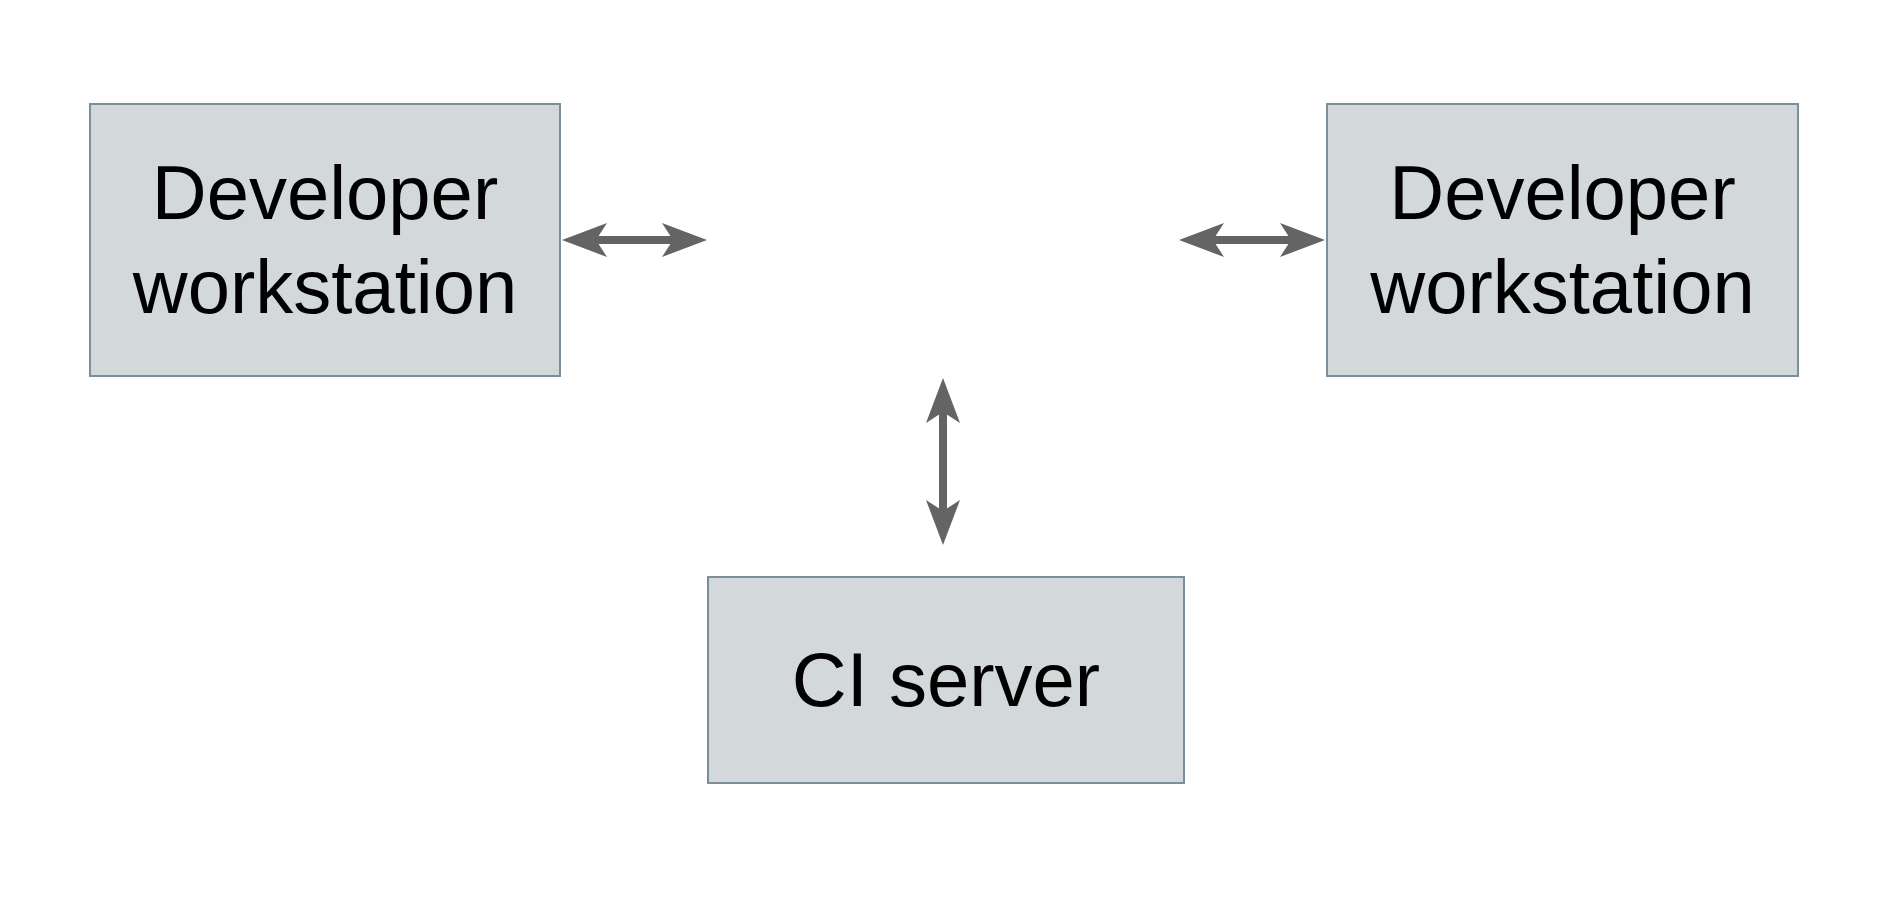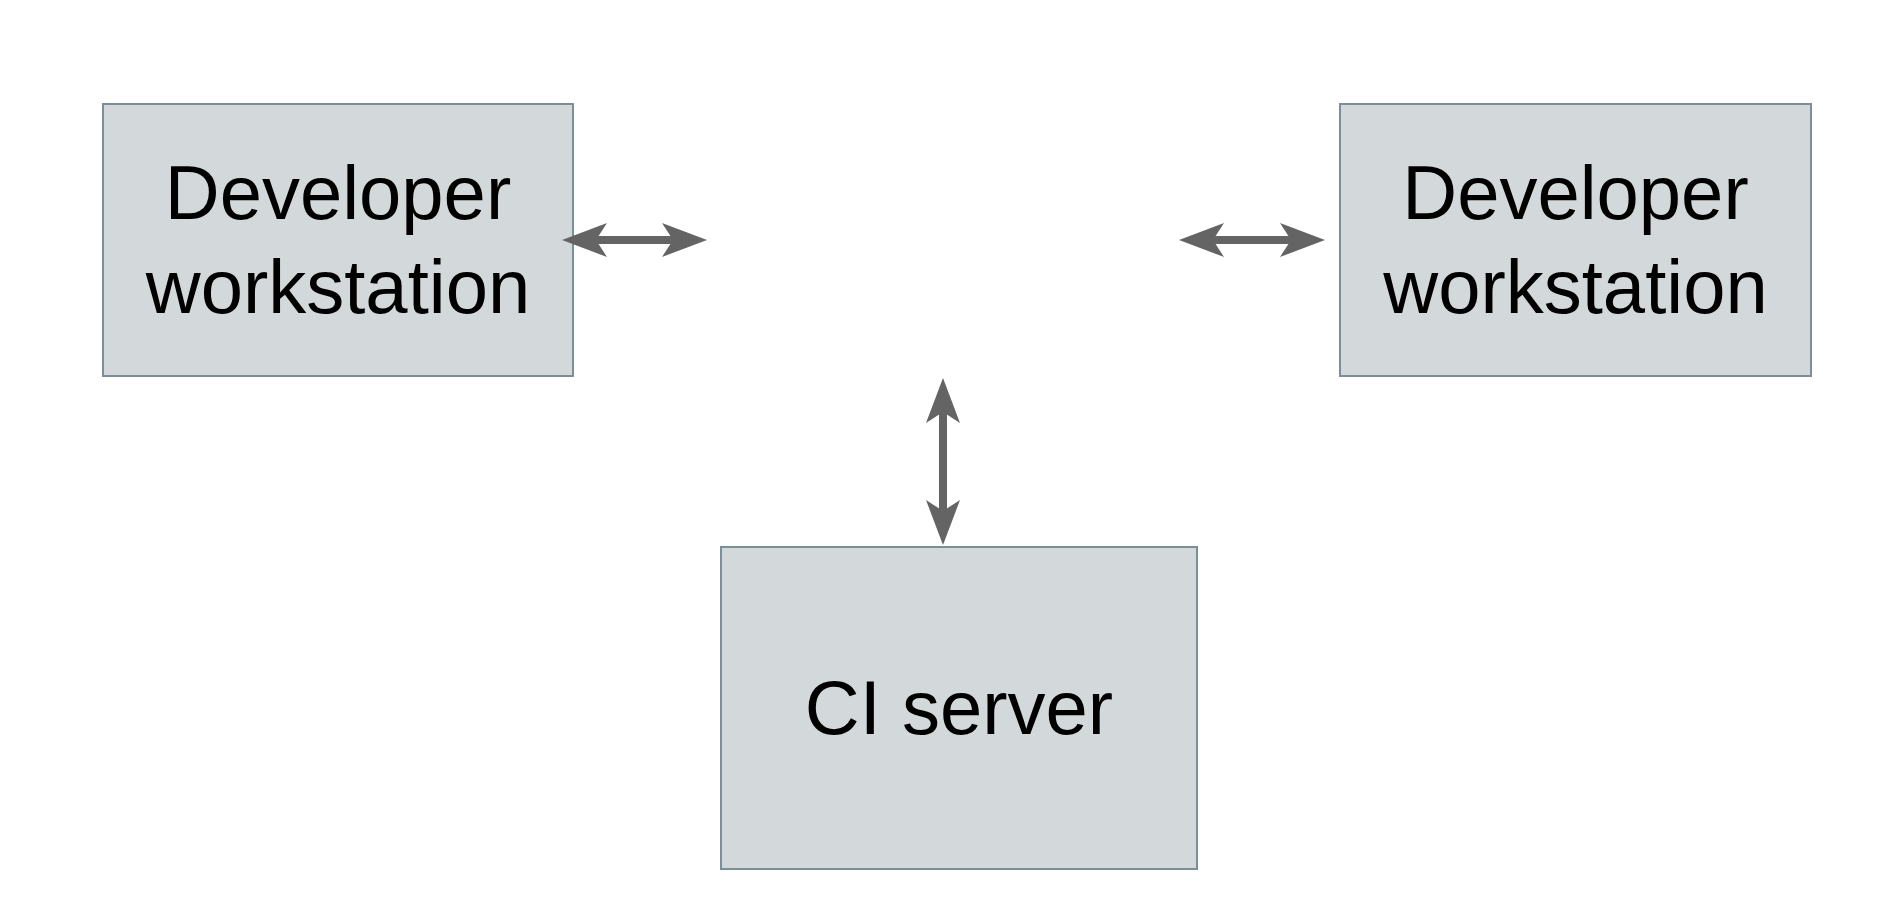--- a/index.html
+++ b/index.html
@@ -21,26 +21,25 @@
     background: #d3d9db;
     border: 2px solid #7a8f9a;
     display: flex;
     align-items: center;
     justify-content: center;
     text-align: center;
     font-size: 76px;
     line-height: 1.24;
     color: #000000;
     white-space: pre-line;
-    margin-left: 13px;
   }
   .node-left   { left: 89px;   top: 103px; width: 472px; height: 274px; }
   .node-center { left: 708px;  top: 103px; width: 470px; height: 274px; }
   .node-right  { left: 1326px; top: 103px; width: 473px; height: 274px; }
-  .node-bottom { left: 707px;  top: 546px; width: 478px; height: 324px; }
+  .node-bottom { left: 707px;  top: 576px; width: 478px; height: 208px; }
 
   .edge {
     position: absolute;
     display: block;
   }
   .edge-left     { left: 561px;  top: 218px; }
   .edge-right    { left: 1178px; top: 218px; }
   .edge-vertical { left: 921px;  top: 377px; }
 </style>
 </head>

